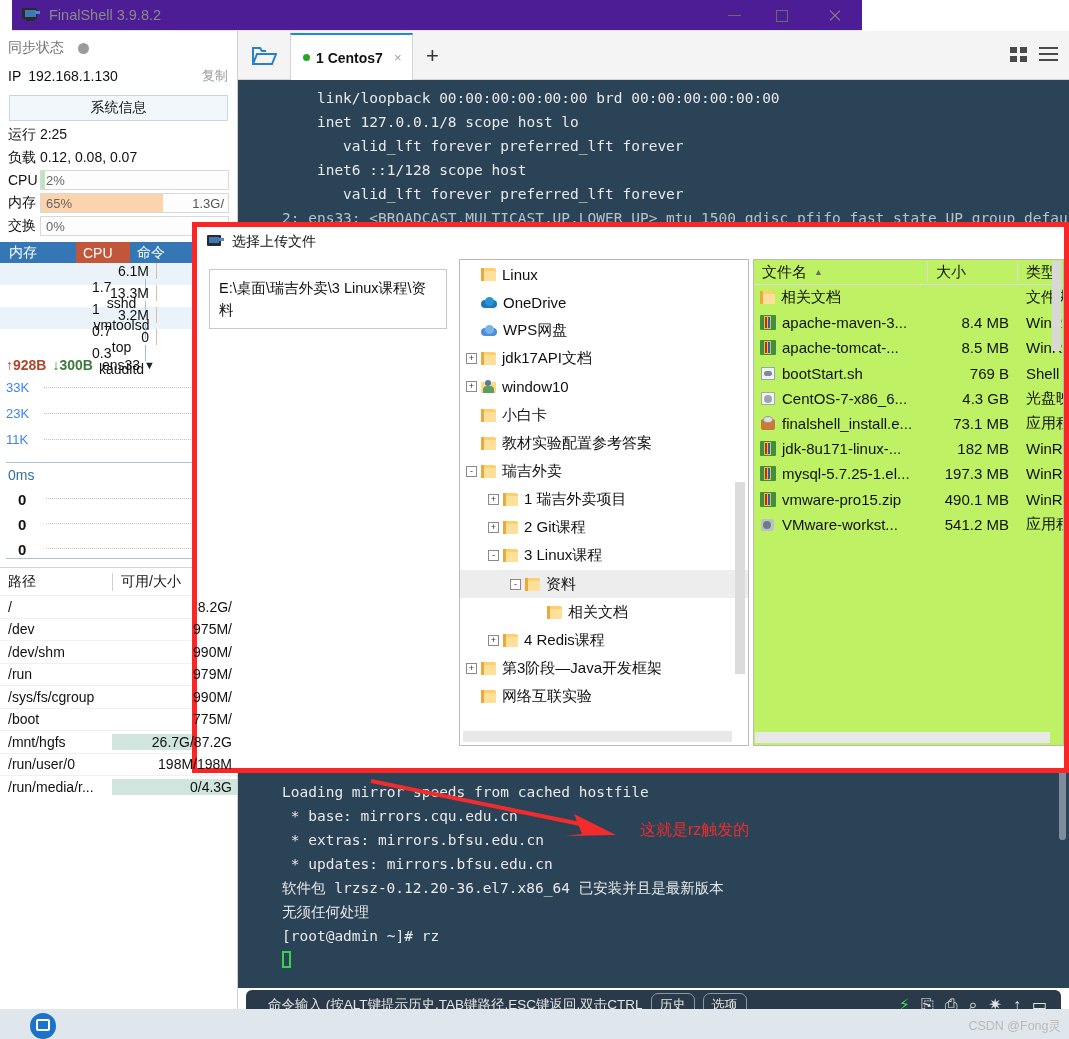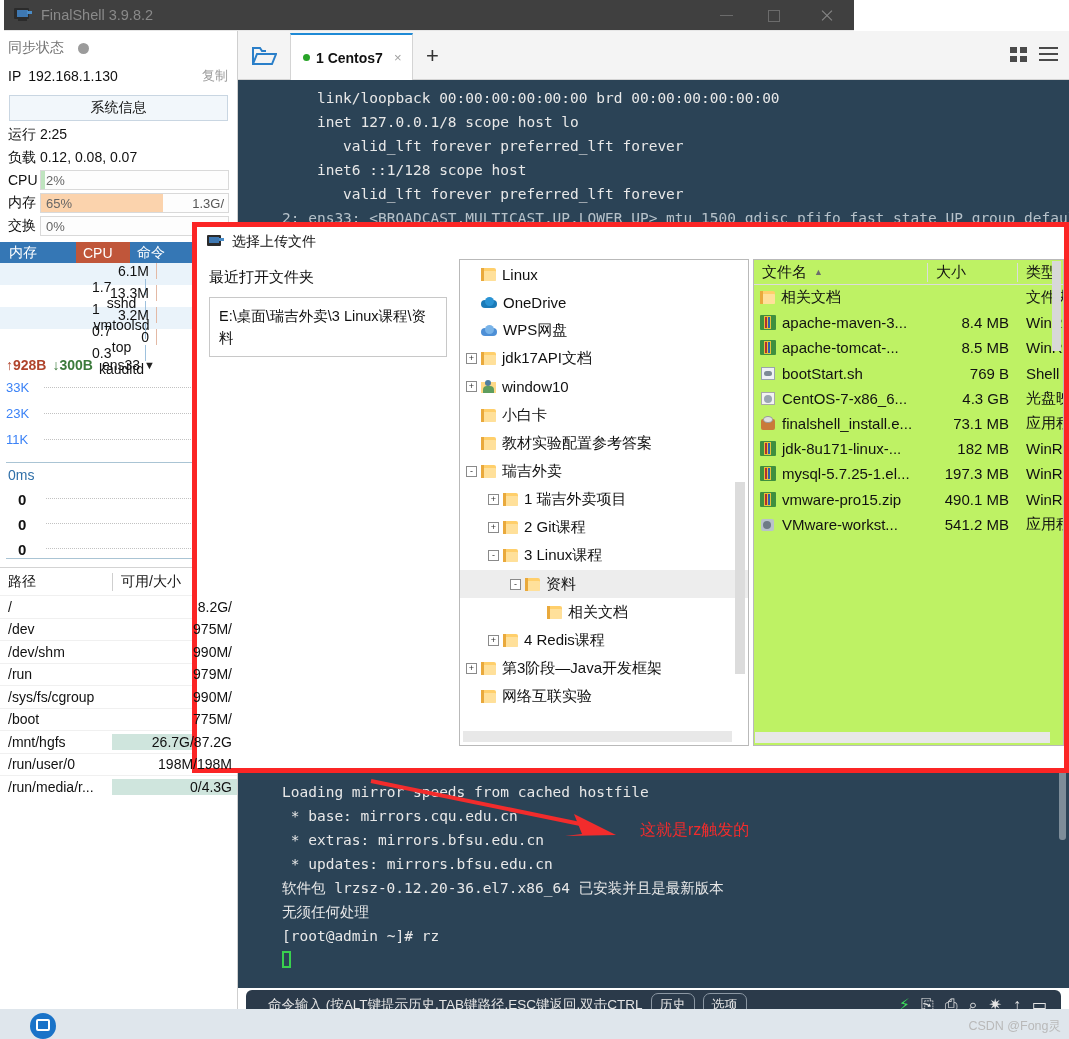--- a/index.html
+++ b/index.html
@@ -6,22 +6,22 @@
   html,body { width:1069px; height:1039px; overflow:hidden; }
   body {
     font-family: "Liberation Sans", "DejaVu Sans", sans-serif;
     background:#ffffff;
     position:relative;
     font-size:13px;
     color:#222;
   }
   
   #titlebar{
-    position:absolute; left:4px; top:0; width:850px; height:31px;
-    background:#404040; border-bottom:1px solid #e6e6e6;
+    position:absolute; left:12px; top:0; width:850px; height:31px;
+    background:#4c1d95; border-bottom:1px solid #e6e6e6;
     display:flex; align-items:center;
   }
   #titlebar .appicon{ margin-left:10px; width:18px; height:15px; position:relative;}
   #titlebar .appicon .scr{position:absolute;left:0;top:0;width:15px;height:11px;background:#2b2b2b;border-radius:1px;}
   #titlebar .appicon .scr2{position:absolute;left:3px;top:2px;width:11px;height:7px;background:#3e78b2;}
   #titlebar .appicon .base{position:absolute;left:4px;top:11px;width:9px;height:2px;background:#2b2b2b;}
   #titlebar .appicon .tail{position:absolute;left:13px;top:3px;width:5px;height:3px;background:#4a8cc7;}
   #titlebar .apptitle{ margin-left:9px; color:#8a8a8a; font-size:14.5px; }
   #winbtns{ position:absolute; right:0; top:0; height:31px; display:flex; }
   #winbtns div{ width:48px; height:31px; display:flex; align-items:center; justify-content:center; color:#6b6b6b; font-size:15px;}
@@ -619,21 +619,20 @@
   <div id="dlg-title">
     <span class="dicon">
       <span class="scr"></span>
         <span class="scr2"></span>
         <span class="tail"></span>
     </span>
     <span class="t">选择上传文件</span>
   </div>
 
   <div id="dlg-left">
-    <div class="hdr">最近打开文件夹</div>
     <div class="recent">E:\桌面\瑞吉外卖\3 Linux课程\资料</div>
   </div>
 
   <div id="tree">
     <div id="tree-rows">
         <div class="tnode" style="padding-left: 6px;">
           <span class="nx"></span>
           <span class="folder">
             <span class="bk"></span>
             <span class="fr"></span>

